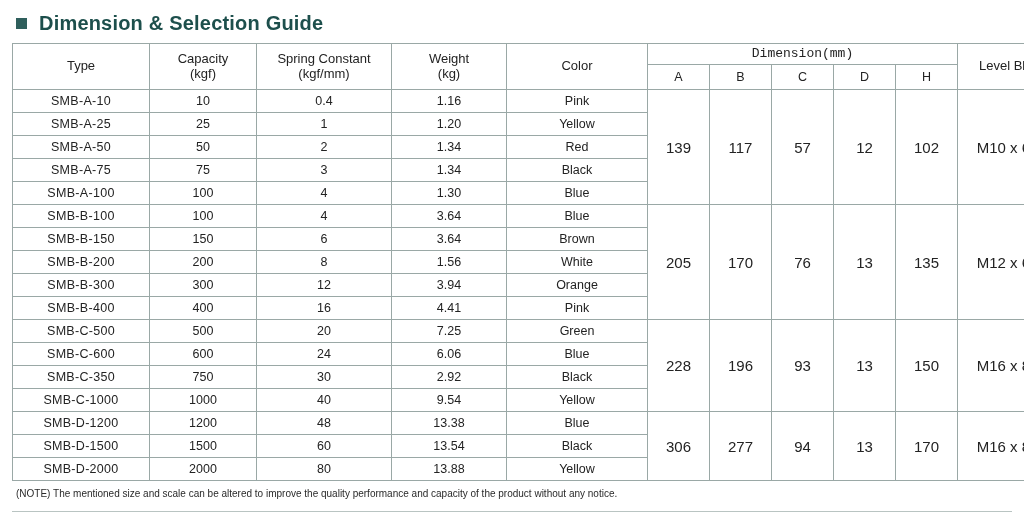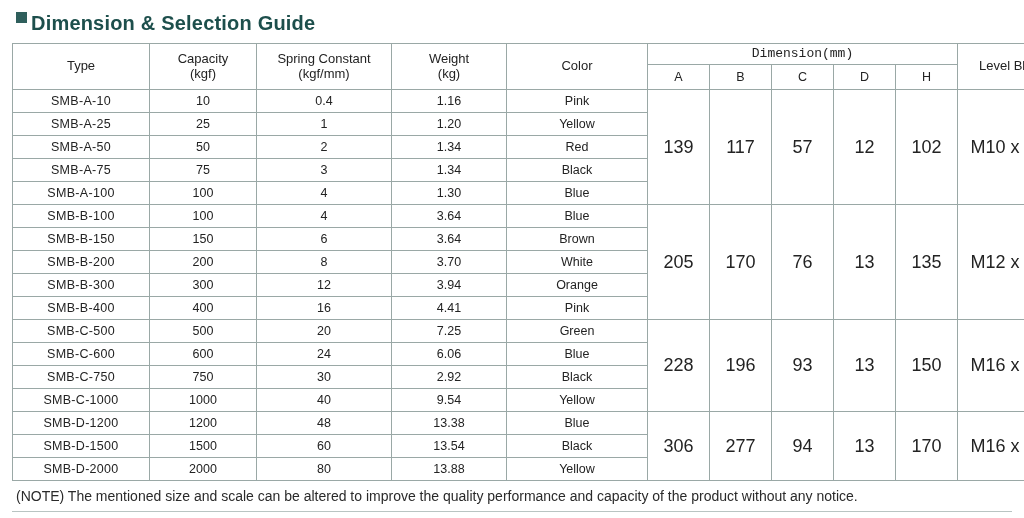--- a/index.html
+++ b/index.html
@@ -16,21 +16,22 @@
   }
   .page {
     position: relative;
     width: 1024px;
     height: 518px;
     box-sizing: border-box;
     padding: 10px 12px 0 12px;
   }
   .title-row {
     display: flex;
-    gap: 4px;
+    align-items: center;
+    gap: 12px;
     padding: 2px 0 8px 4px;
   }
   .title-bullet {
     width: 11px;
     height: 11px;
     background: #2f5f5c;
     display: inline-block;
   }
   .title-text {
     font-size: 20px;
@@ -68,29 +69,29 @@
     height: 24px;
     font-size: 12.5px;
   }
   td.type-cell {
     text-align: left;
     padding-left: 10px;
     letter-spacing: .3px;
     margin-left: 36px;
   }
   td.merged {
-    font-size: 18px;
+    font-size: 15px;
   }
   tbody tr td {
     height: 22.2px;
   }
   .note {
     margin-top: 7px;
     padding-left: 4px;
-    font-size: 14px;
+    font-size: 10px;
     color: #2a2a2a;
   }
   .bottom-rule {
     position: absolute;
     left: 12px;
     right: 12px;
     bottom: 6px;
     border-top: 1px solid #b9c4c2;
     height: 0;
   }
@@ -216,21 +217,21 @@
           <td class="type-cell">SMB-B-150</td>
           <td>150</td>
           <td>6</td>
           <td>3.64</td>
           <td>Brown</td>
         </tr>
         <tr>
           <td class="type-cell">SMB-B-200</td>
           <td>200</td>
           <td>8</td>
-          <td>3.70</td>
+          <td>1.56</td>
           <td>White</td>
         </tr>
         <tr>
           <td class="type-cell">SMB-B-300</td>
           <td>300</td>
           <td>12</td>
           <td>3.94</td>
           <td>Orange</td>
         </tr>
         <tr>
@@ -254,21 +255,21 @@
           <td class="merged" rowspan="4">M16 x 80</td>
         </tr>
         <tr>
           <td class="type-cell">SMB-C-600</td>
           <td>600</td>
           <td>24</td>
           <td>6.06</td>
           <td>Blue</td>
         </tr>
         <tr>
-          <td class="type-cell">SMB-C-750</td>
+          <td class="type-cell">SMB-C-350</td>
           <td>750</td>
           <td>30</td>
           <td>2.92</td>
           <td>Black</td>
         </tr>
         <tr>
           <td class="type-cell">SMB-C-1000</td>
           <td>1000</td>
           <td>40</td>
           <td>9.54</td>

